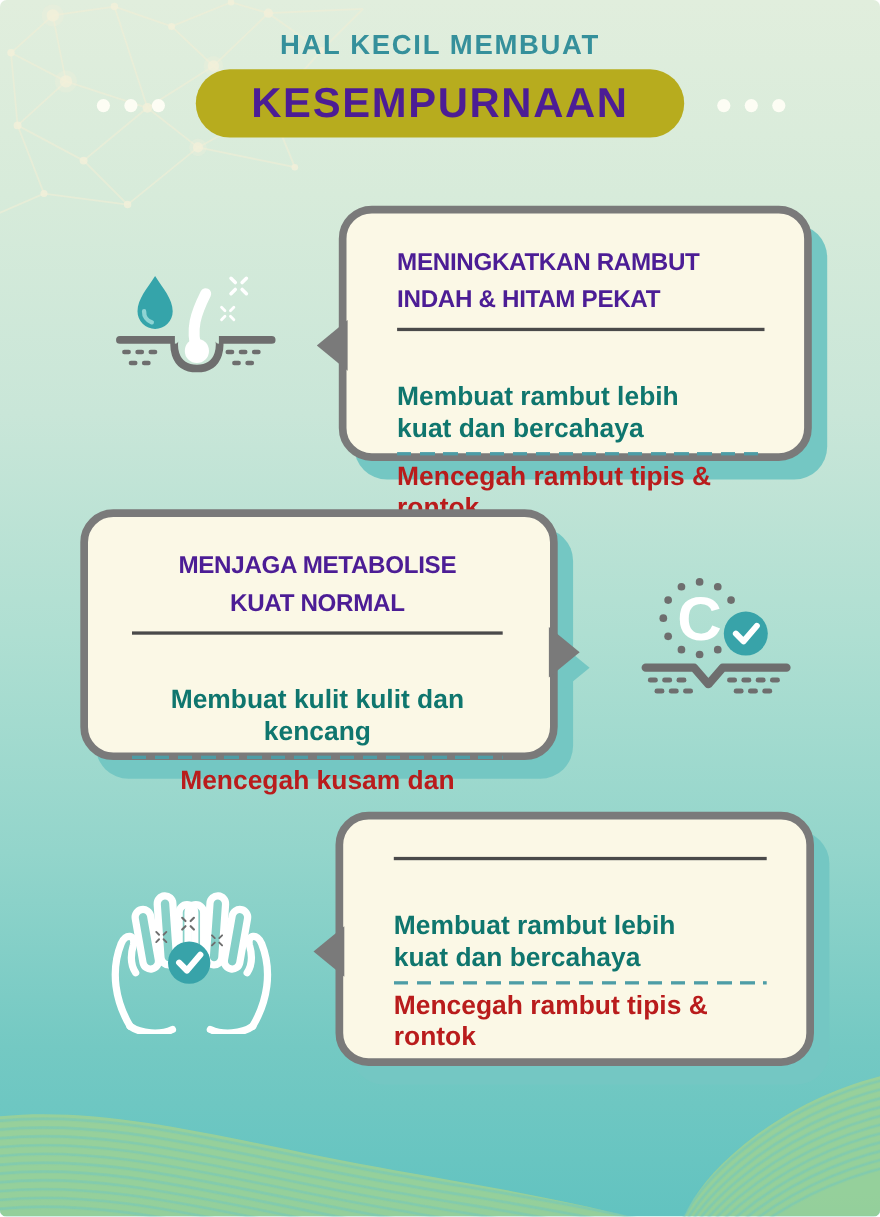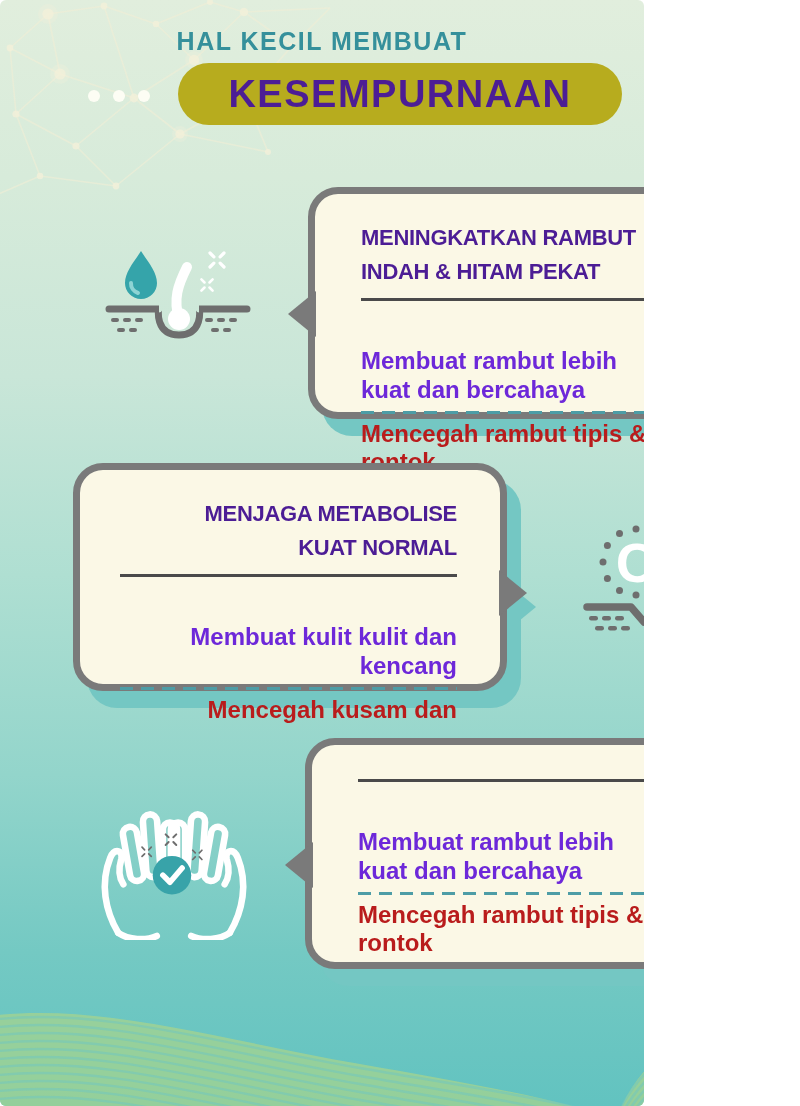--- a/index.html
+++ b/index.html
@@ -1,17 +1,17 @@
 <!DOCTYPE html>
 <html><head>
 <meta charset="utf-8">
 <style>
   html,body{margin:0;padding:0;background:#fff;}
   .poster{
-    position:relative; width:644px; height:1106px; overflow:hidden;
+    position:relative; width:800px; height:1106px; overflow:hidden;
     border-radius:6px;
     font-family:"Liberation Sans", sans-serif;
     background:linear-gradient(to bottom,
       #e1eedd 0%, #d7ebda 16%, #c9e6d8 34%, #afdfd2 52%,
       #93d5cb 70%, #74c9c3 86%, #62c3c0 100%);
   }
   svg{display:block;}
 
   
   .kicker{
@@ -31,28 +31,28 @@
   .dot{width:12px; height:12px; border-radius:50%; background:#fdfdf4;}
 
   
   .card{
     position:absolute; box-sizing:border-box;
     background:#fbf8e6; border:7px solid #7a7a7a; border-radius:30px;
     box-shadow:14px 17px 0 #74c7c3;
   }
   .card-title{font-size:22px; line-height:34px; font-weight:700; color:#4c1d95; letter-spacing:-0.3px;}
   .divider{height:3px; background:#4a4a4a; margin:9px 0 7px;}
-  .card-body{font-size:24px; line-height:29px; font-weight:700; color:#6d28d9;margin-top:45px;}
+  .card-body{font-size:24px; line-height:29px; font-weight:700; color:#0f766e;margin-top:45px;}
   .dashed{height:3px; margin:7px 0 6px;
     background:repeating-linear-gradient(90deg,#4d9da6 0 13px, transparent 13px 21px);}
   .card-highlight{font-size:24px; line-height:28px; font-weight:700; color:#b91c1c;}
   .line:empty{display:none;}
 
   #card1{left:308px; top:187px; width:430px; height:232px; padding:27px 36px 0 46px;}
-  #card2{left:73px;  top:463px; width:434px; height:228px; padding:27px 43px 0 40px; text-align:right;}
+  #card2{left:73px;  top:463px; width:434px; height:228px; padding:27px 43px 0 40px; text-align:center;}
   #card3{left:305px; top:738px; width:435px; height:231px; padding:25px 36px 0 46px;}
 
   
   .tail{position:absolute; width:0; height:0;}
   .tail-left{
     border-top:23px solid transparent; border-bottom:23px solid transparent;
     border-right:28px solid #7a7a7a; left:-27px;
   }
   .tail-right{
     border-top:23px solid transparent; border-bottom:23px solid transparent;

